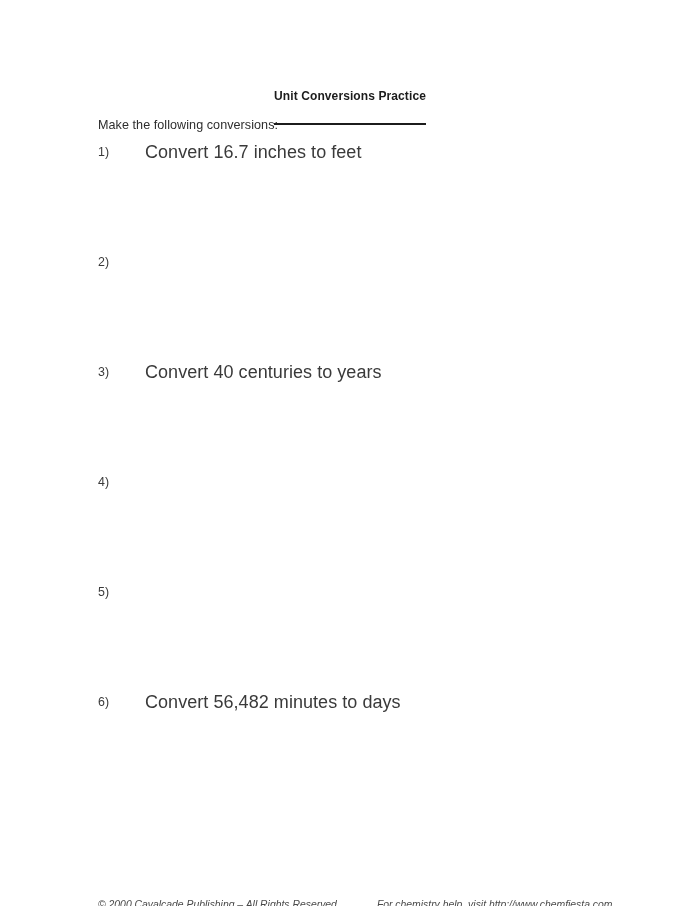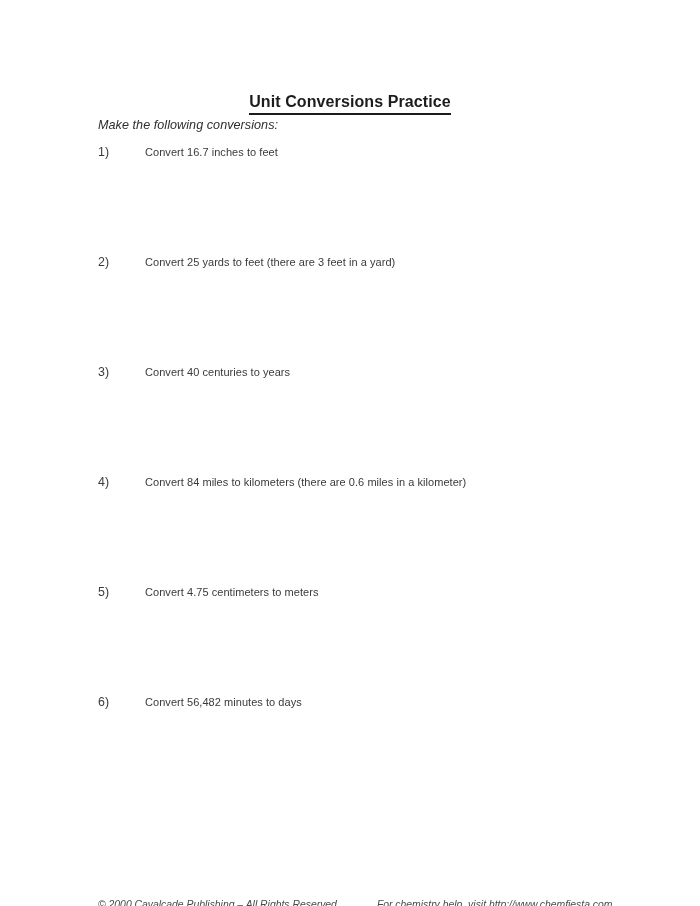--- a/index.html
+++ b/index.html
@@ -26,36 +26,35 @@
   
   .title-wrap {
     position: absolute;
     top: 82px;
     left: 0;
     width: 700px;
     text-align: center;
   }
   .doc-title {
     display: inline-block;
-    font-size: 16px;
+    font-size: 12px;
     font-weight: bold;
     letter-spacing: 0.1px;
     color: #1c1c1c;
-    padding-bottom: 2px;
+    padding-bottom: 19px;
     border-bottom: 2px solid #1c1c1c;
     line-height: 1.15;
   }
 
   
   .intro {
     position: absolute;
     top: 118px;
     left: 98px;
     font-size: 12.6px;
-    font-style: italic;
     color: #2e2e2e;
     letter-spacing: 0.05px;
   }
 
   
   .questions {
     position: absolute;
     top: 144px;
     left: 98px;
     width: 560px;
@@ -70,21 +69,21 @@
     top: 0;
     width: 40px;
     font-size: 12.4px;
     color: #3a3a3a;
     line-height: 16px;
   }
   .q-text {
     position: absolute;
     left: 47px;
     top: 0;
-    font-size: 11px;
+    font-size: 18px;
     color: #3a3a3a;
     line-height: 16px;
     white-space: nowrap;
     letter-spacing: 0.05px;
   }
   
   .q-workspace {
     position: absolute;
     left: 47px;
     top: 18px;
@@ -126,39 +125,36 @@
   <div class="questions">
 
     <div class="q-row">
       <div class="q-num">1)</div>
       <div class="q-text">Convert 16.7 inches to feet</div>
       <div class="q-workspace"></div>
     </div>
 
     <div class="q-row">
       <div class="q-num">2)</div>
-      <div class="q-text">Convert 25 yards to feet (there are 3 feet in a yard)</div>
       <div class="q-workspace"></div>
     </div>
 
     <div class="q-row">
       <div class="q-num">3)</div>
       <div class="q-text">Convert 40 centuries to years</div>
       <div class="q-workspace"></div>
     </div>
 
     <div class="q-row">
       <div class="q-num">4)</div>
-      <div class="q-text">Convert 84 miles to kilometers (there are 0.6 miles in a kilometer)</div>
       <div class="q-workspace"></div>
     </div>
 
     <div class="q-row">
       <div class="q-num">5)</div>
-      <div class="q-text">Convert 4.75 centimeters to meters</div>
       <div class="q-workspace"></div>
     </div>
 
     <div class="q-row">
       <div class="q-num">6)</div>
       <div class="q-text">Convert 56,482 minutes to days</div>
       <div class="q-workspace"></div>
     </div>
 
   </div>

